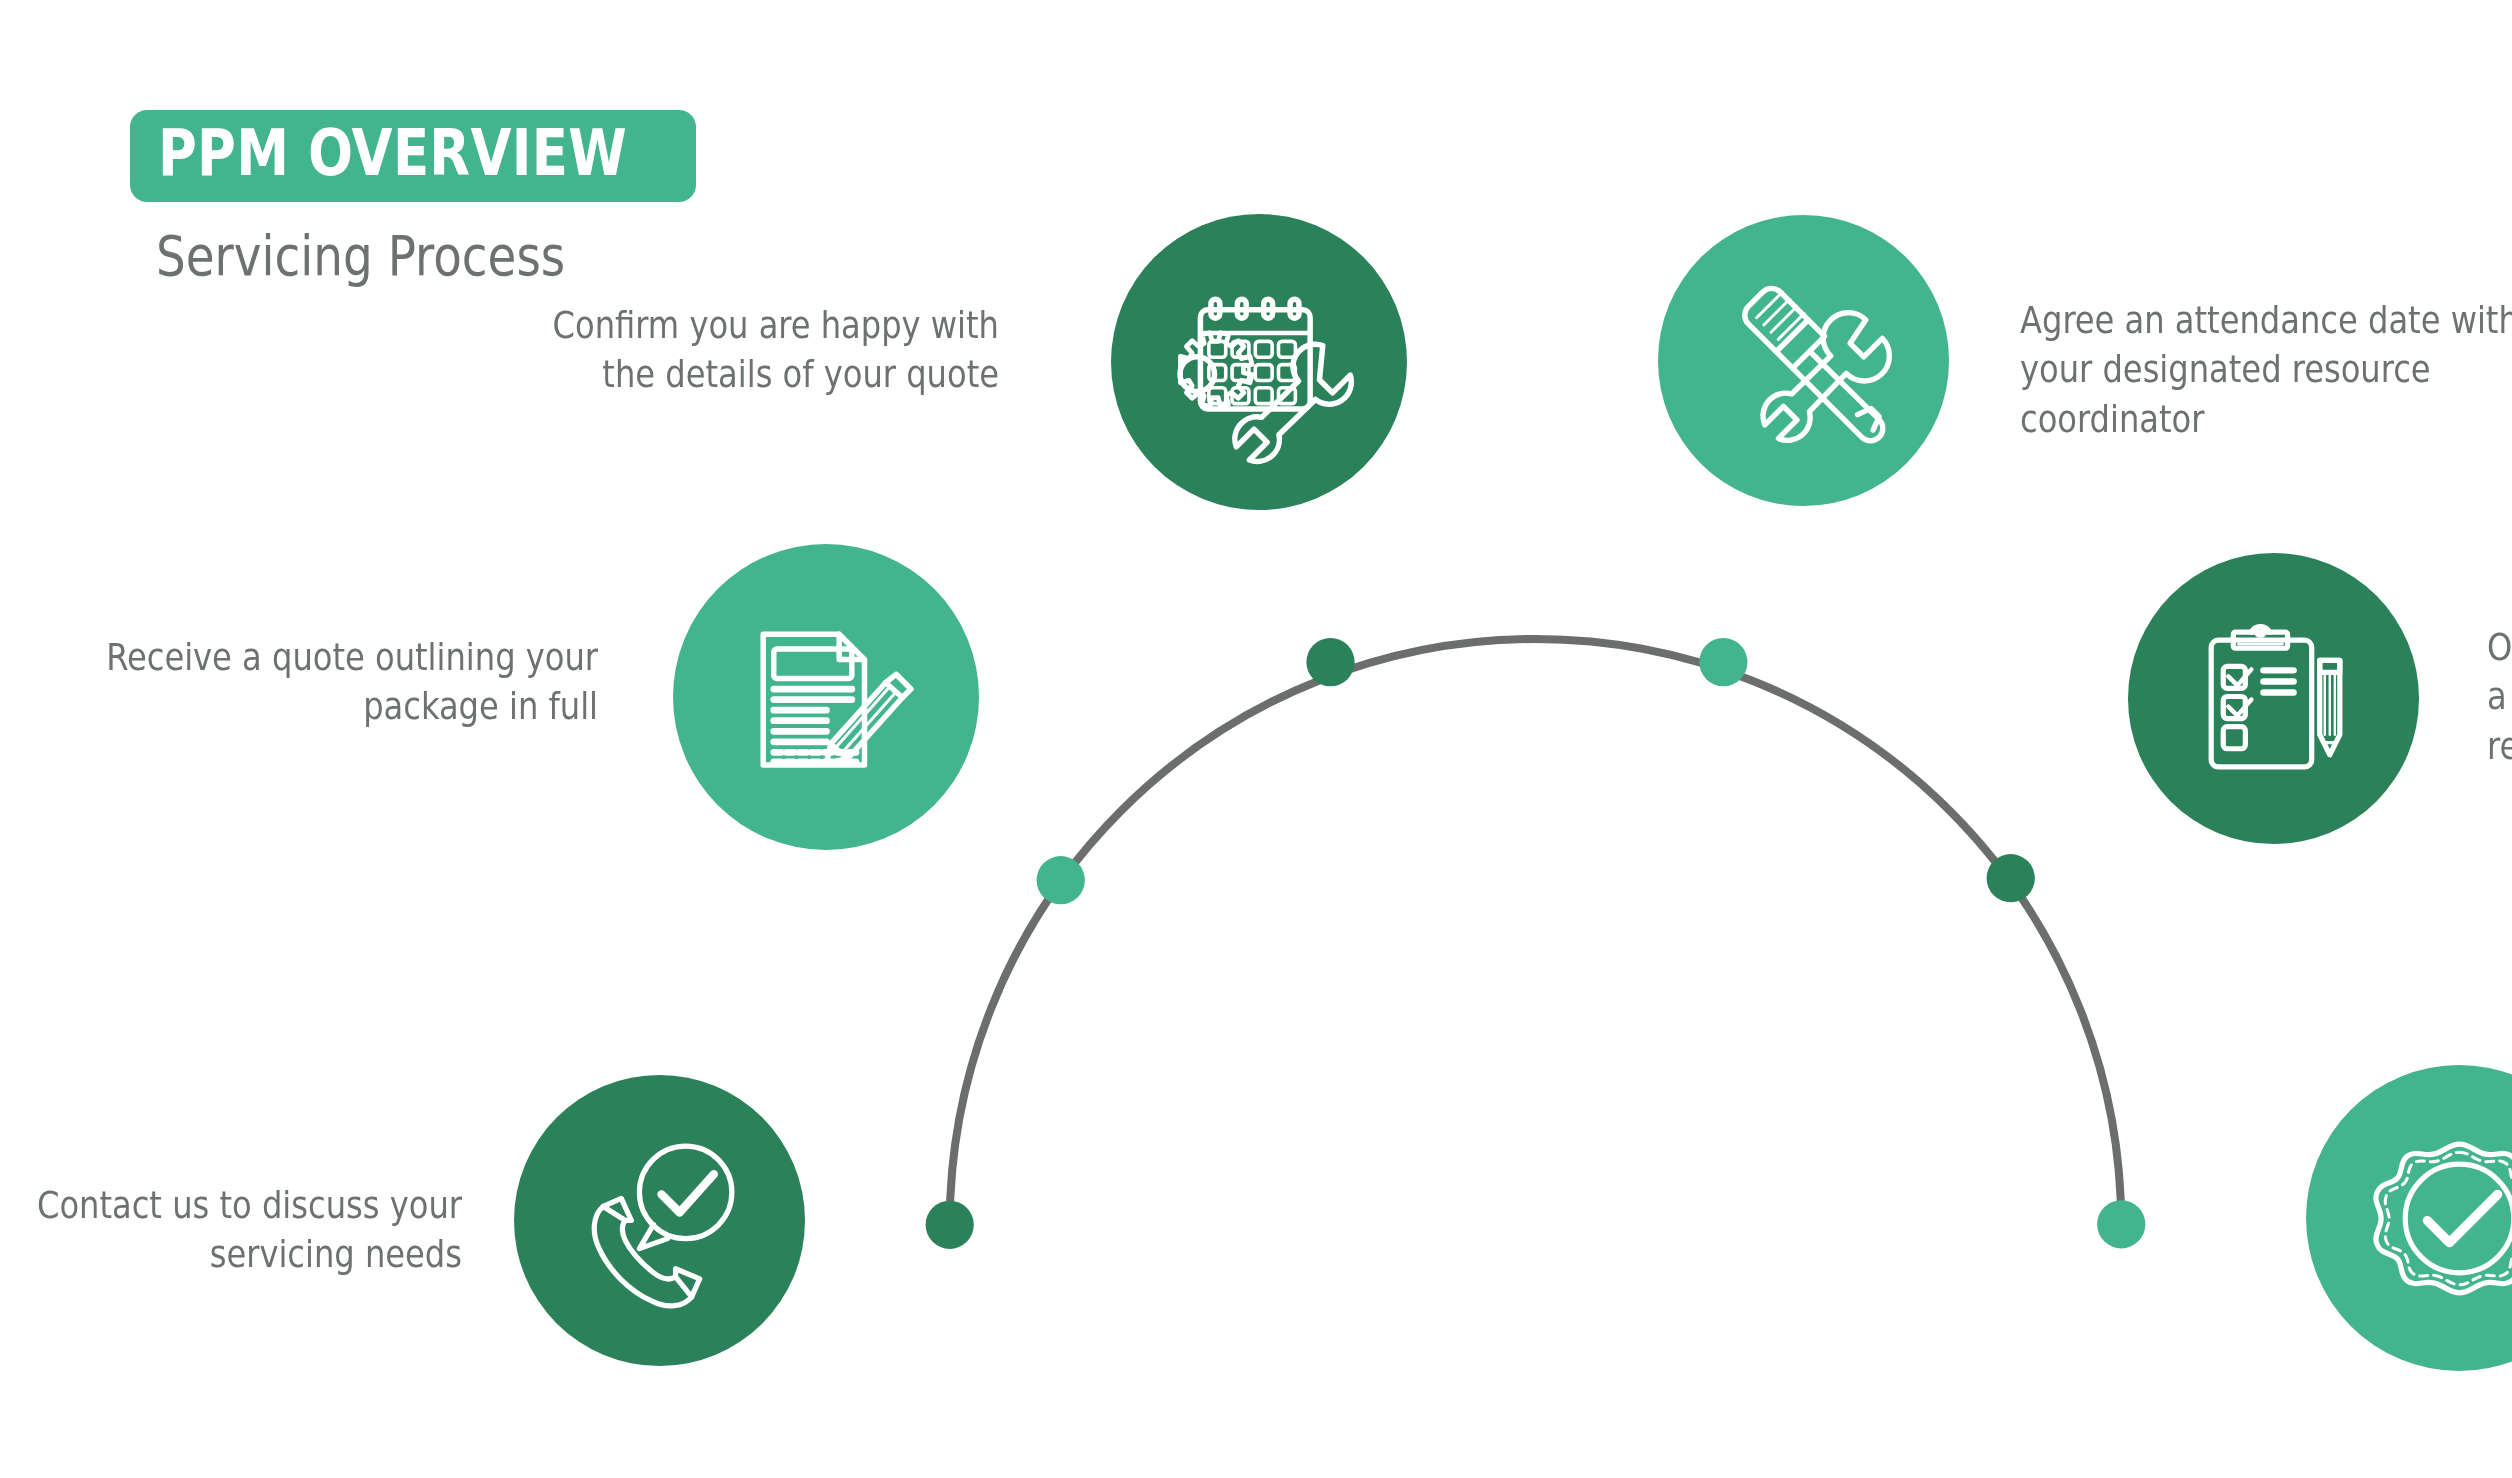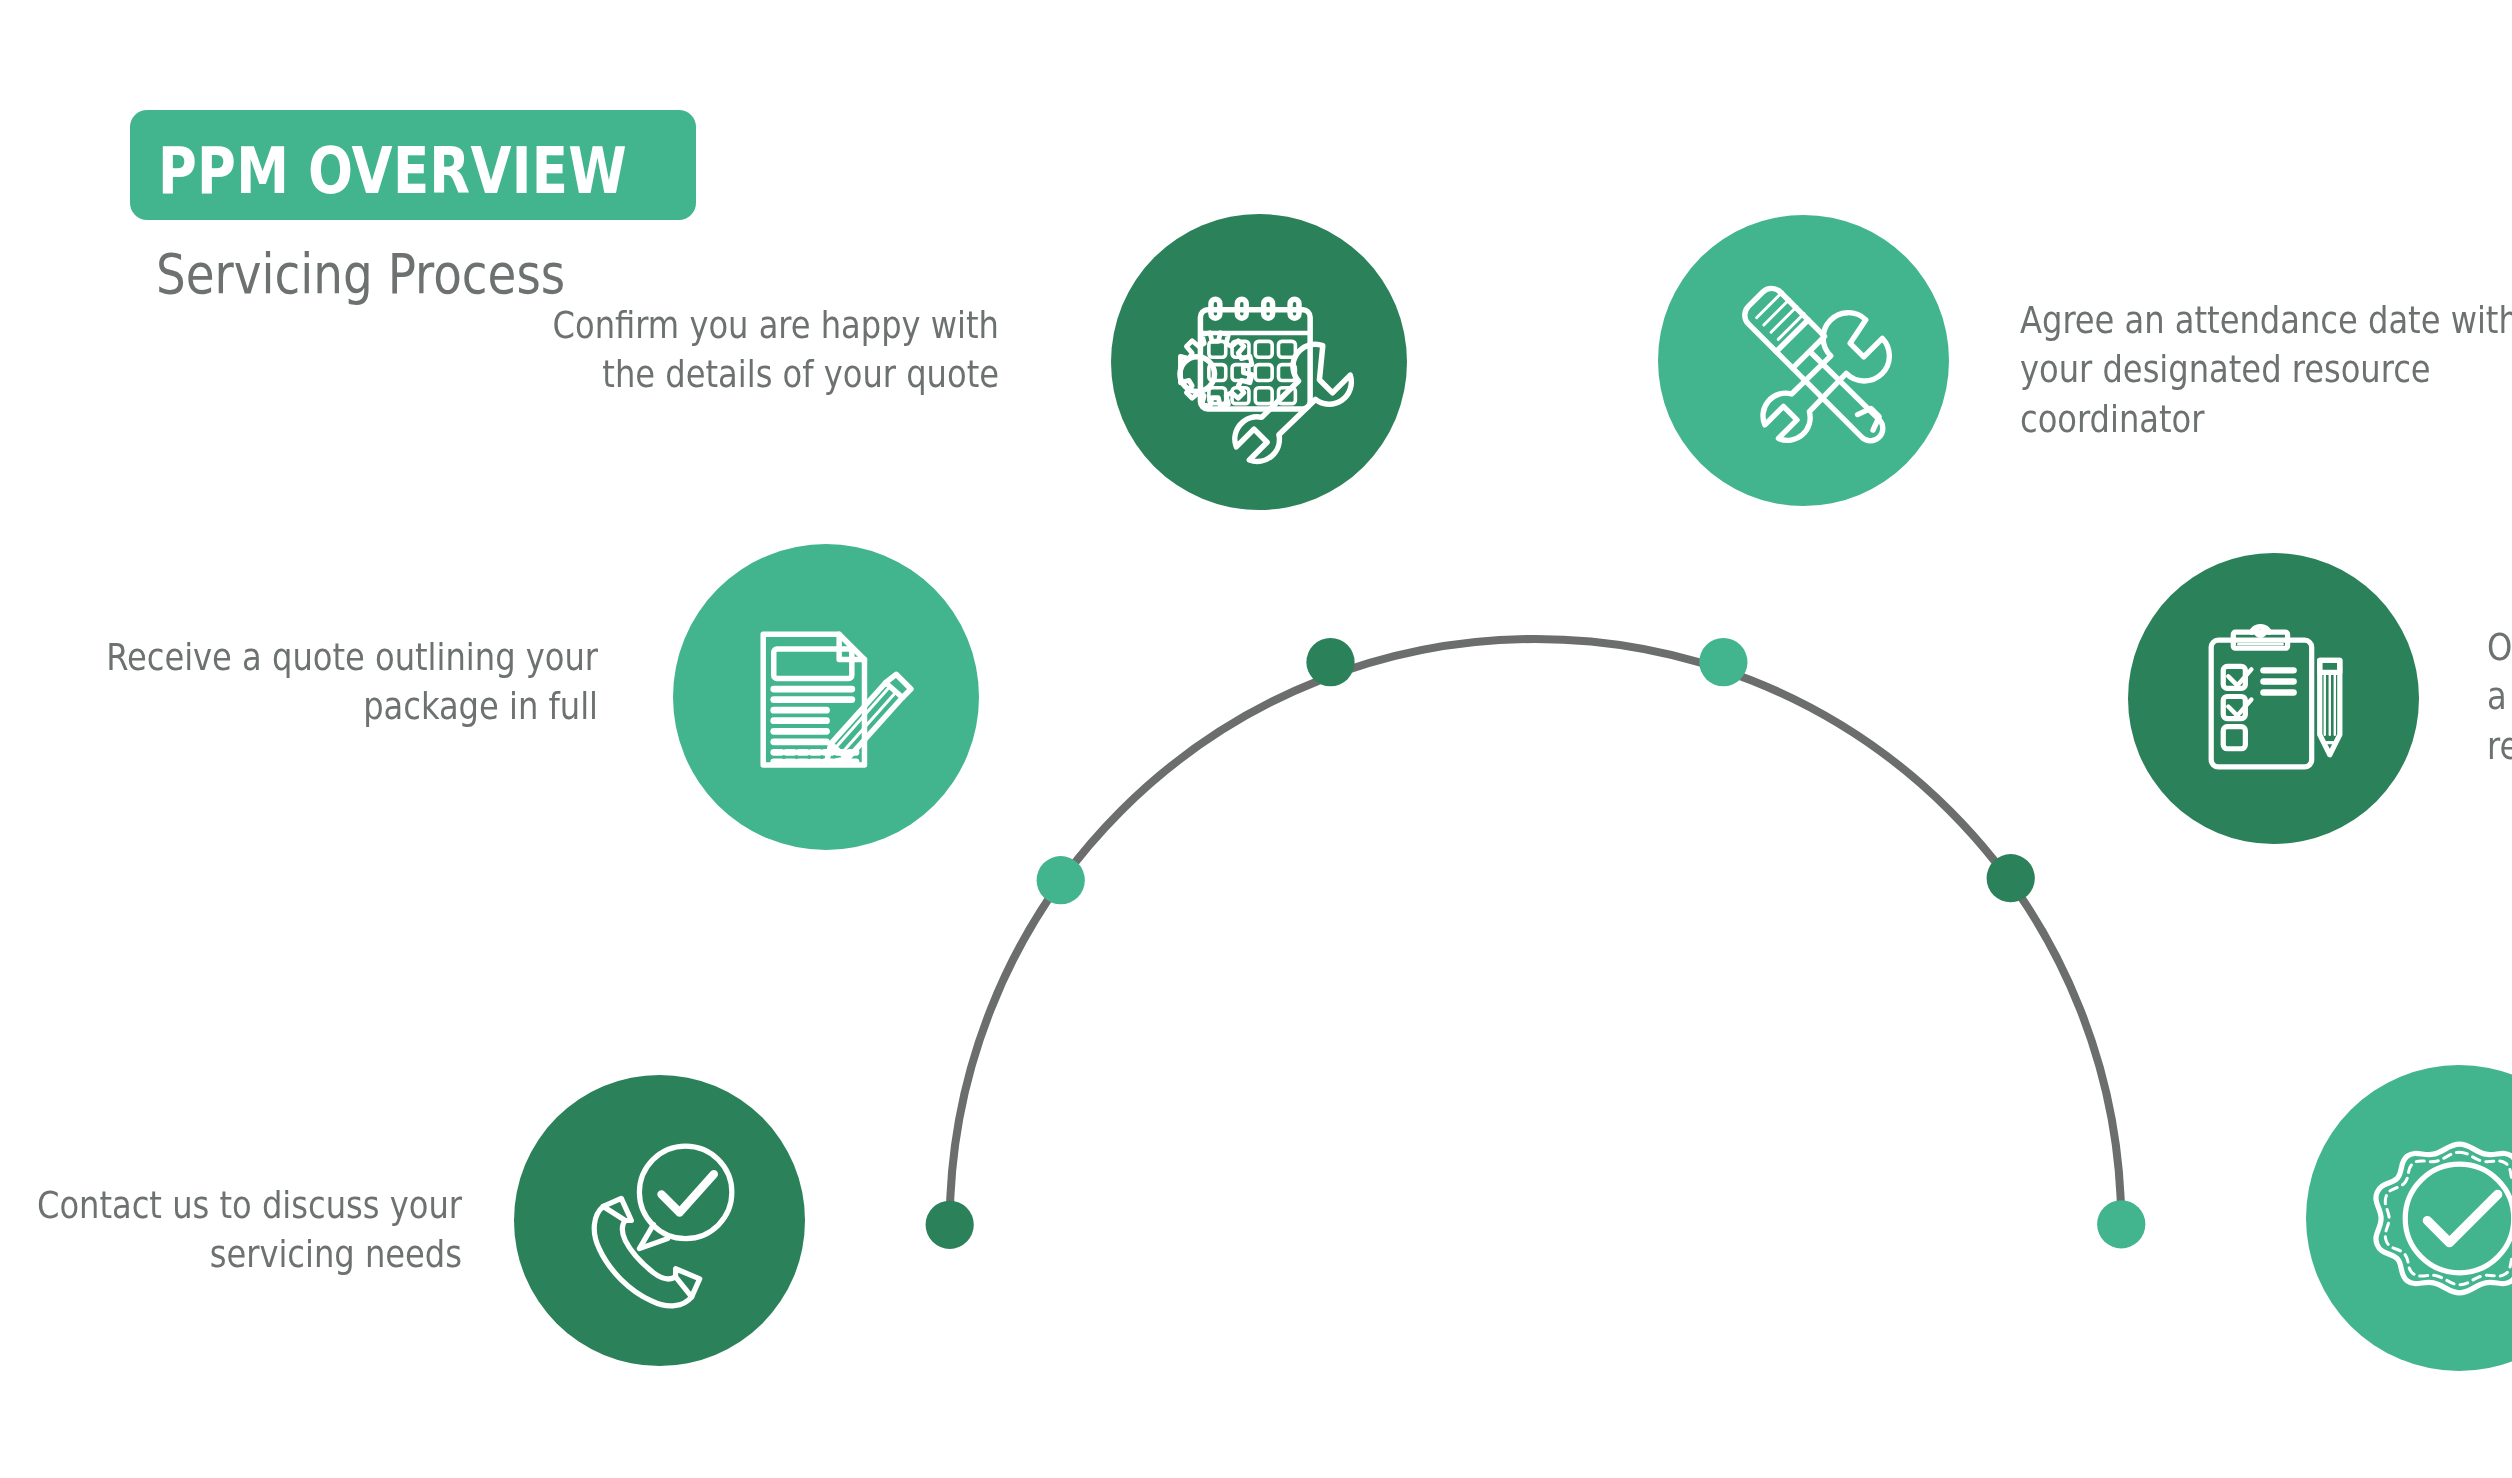--- a/index.html
+++ b/index.html
@@ -22,21 +22,21 @@
   #header {
     position: absolute;
     left: 130px;
     top: 110px;
     width: 703px;
   }
   #title-badge {
     display: inline-block;
     background: #43B58E;
     border-radius: 17px;
-    padding: 29px 28px 17px 28px;
+    padding: 11px 28px 17px 28px;
     line-height: 1;
   }
   #title-badge-text {
     display: block;
     color: #ffffff;
     font-size: 64px;
     font-weight: bold;
     letter-spacing: 0.3px;
     font-family: "DejaVu Sans Condensed", "Liberation Sans", sans-serif;
     transform: scaleX(0.92);

